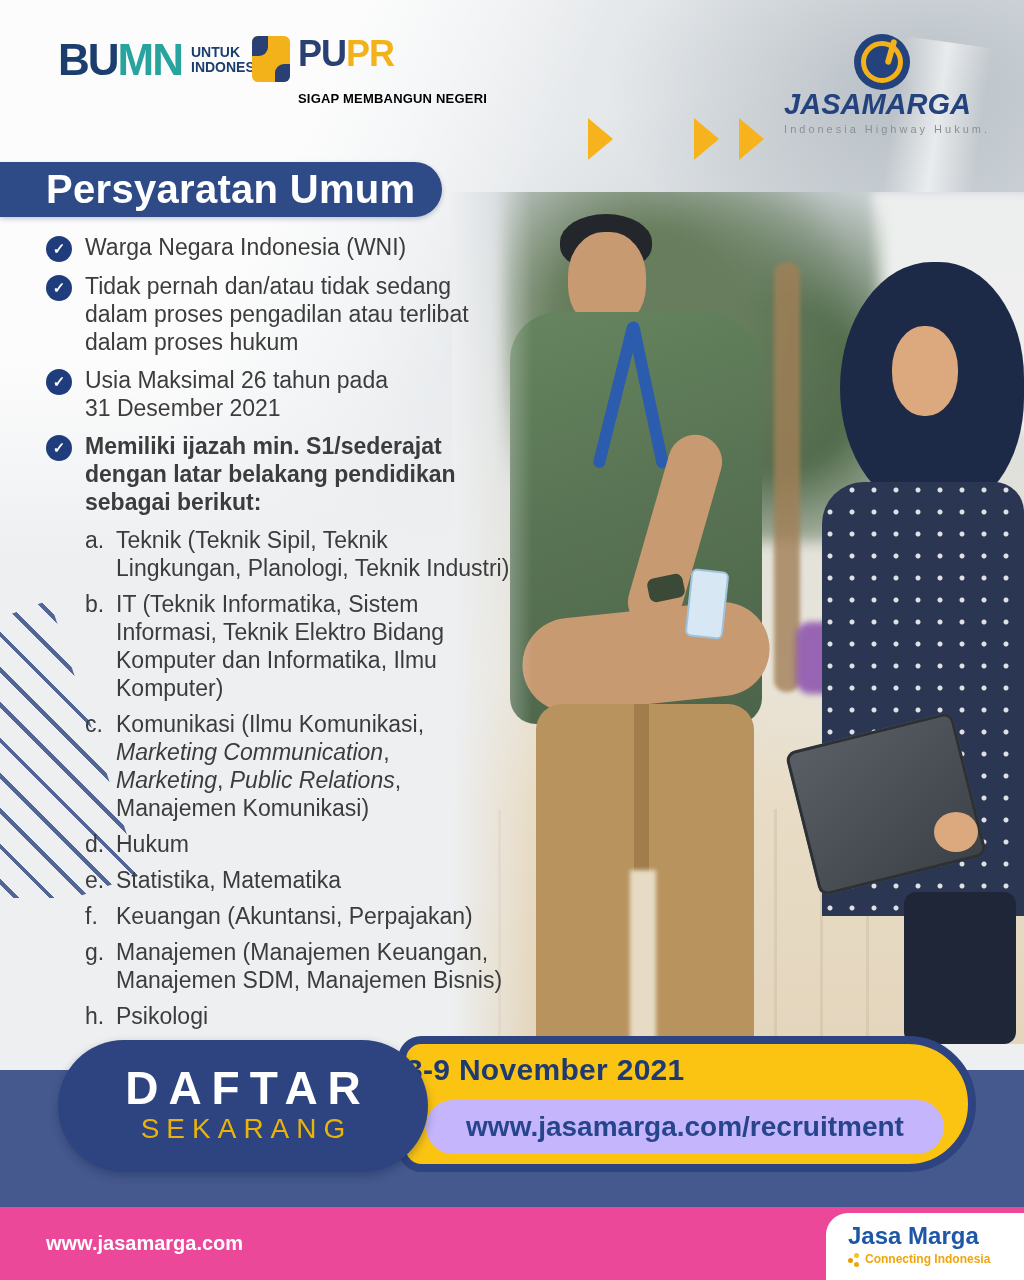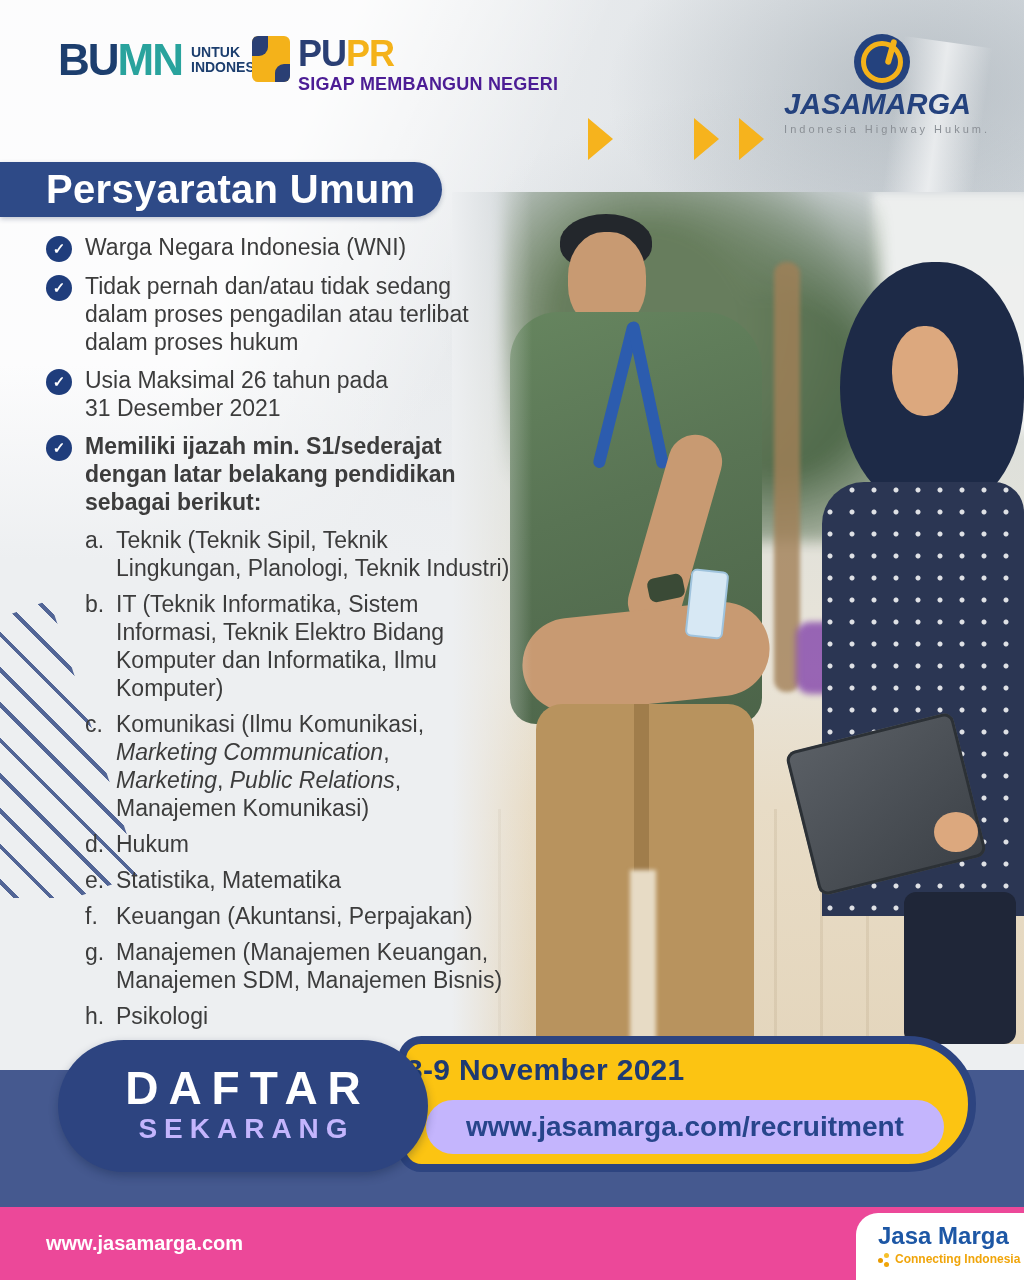--- a/index.html
+++ b/index.html
@@ -30,21 +30,21 @@
   .bumn-word .p2{color:#29a39d;}
   .bumn-tag{margin-left:9px;font-size:14px;font-weight:bold;color:#1c3e6e;line-height:1.1;}
 
   .pupr{position:absolute;left:252px;top:36px;display:flex;align-items:flex-start;z-index:6;}
   .pupr-icon{position:relative;width:38px;height:46px;background:#f4b21a;border-radius:6px;margin-right:8px;}
   .pupr-icon::before{content:"";position:absolute;left:0;top:0;width:16px;height:20px;background:#2a3f74;border-radius:6px 0 9px 0;}
   .pupr-icon::after{content:"";position:absolute;right:0;bottom:0;width:15px;height:18px;background:#2a3f74;border-radius:9px 0 6px 0;}
   .pupr-word{font-size:36px;font-weight:bold;line-height:1;letter-spacing:-1px;}
   .pupr-word .pu{color:#2a3f74;}
   .pupr-word .pr{color:#f4b21a;}
-  .pupr-tag{font-size:18px;font-weight:bold;color:#4c1d95;margin-top:2px;letter-spacing:.2px;}
+  .pupr-tag{font-size:13px;font-weight:bold;color:#000000;margin-top:19px;letter-spacing:.2px;}
 
   .jasamarga{position:absolute;right:34px;top:34px;display:flex;align-items:center;z-index:6;flex-direction:column;}
   .jm-icon{position:relative;width:56px;height:56px;border-radius:50%;background:#24427e;margin-right:10px;flex:0 0 56px;}
   .jm-icon::before{content:"";position:absolute;inset:7px;border:5px solid #f4b21a;border-radius:50%;}
   .jm-icon::after{content:"";position:absolute;right:16px;top:5px;width:6px;height:26px;background:#f4b21a;border-radius:3px;transform:rotate(16deg);}
   .jm-textcol{display:flex;flex-direction:column;}
   .jm-word{font-size:29px;font-weight:bold;font-style:italic;color:#24427e;line-height:1;}
   .jm-tag{font-size:11px;color:#8b9096;letter-spacing:3px;margin-top:4px;}
 
   
@@ -113,26 +113,26 @@
   .band{position:absolute;left:0;top:1070px;width:1024px;height:137px;background:#45598f;z-index:2;}
   .banner{position:absolute;left:398px;top:1036px;width:578px;height:136px;background:#fcc412;
     border:8px solid #2d4480;border-radius:24px 70px 70px 24px;box-sizing:border-box;z-index:4;}
   .banner-date{margin-top:9px;text-align:left;font-size:30px;font-weight:bold;color:#1e3a72;letter-spacing:.3px;}
   .url-pill{position:absolute;left:20px;right:24px;bottom:10px;height:54px;background:#c4b5fd;border-radius:27px;
     display:flex;align-items:center;justify-content:center;font-size:28px;font-weight:bold;color:#27458b;}
   .cta{position:absolute;left:58px;top:1040px;width:370px;height:132px;background:#2d4480;border-radius:66px;
     display:flex;flex-direction:column;align-items:center;justify-content:center;z-index:6;
     box-shadow:0 4px 10px rgba(10,25,60,.3);}
   .cta-line1{font-size:46px;font-weight:bold;color:#fff;letter-spacing:10px;text-indent:10px;line-height:1;}
-  .cta-line2{font-size:28px;font-weight:bold;color:#c4b5fd;letter-spacing:7px;text-indent:7px;line-height:1.3;}
+  .cta-line2{font-size:28px;font-weight:normal;color:#eab308;letter-spacing:7px;text-indent:7px;line-height:1.3;}
 
   
   .footer{position:absolute;left:0;top:1207px;width:1024px;height:73px;background:#ec4899;z-index:5;}
   .footer-site{position:absolute;left:46px;top:25px;font-size:20px;font-weight:bold;color:#fff;}
-  .footer-logo-box{position:absolute;right:0;top:6px;width:168px;height:67px;background:#fff;
+  .footer-logo-box{position:absolute;right:0;top:6px;width:198px;height:67px;background:#fff;
     border-radius:22px 0 0 0;padding:11px 0 0 22px;box-sizing:border-box;}
   .fl-name{font-size:24px;font-weight:bold;color:#1d57a5;line-height:1;}
   .fl-tagrow{display:flex;align-items:center;margin-top:4px;}
   .jm-dots{position:relative;width:13px;height:13px;margin-right:4px;}
   .jm-dots::before{content:"";position:absolute;left:0;top:5px;width:5px;height:5px;border-radius:50%;
     background:#e89a00;box-shadow:6px -5px 0 #f6c12b,6px 4px 0 #f0a50a;}
   .fl-tag{font-size:12px;font-weight:bold;color:#f0a50a;}
 </style>
 </head>
 <body>

